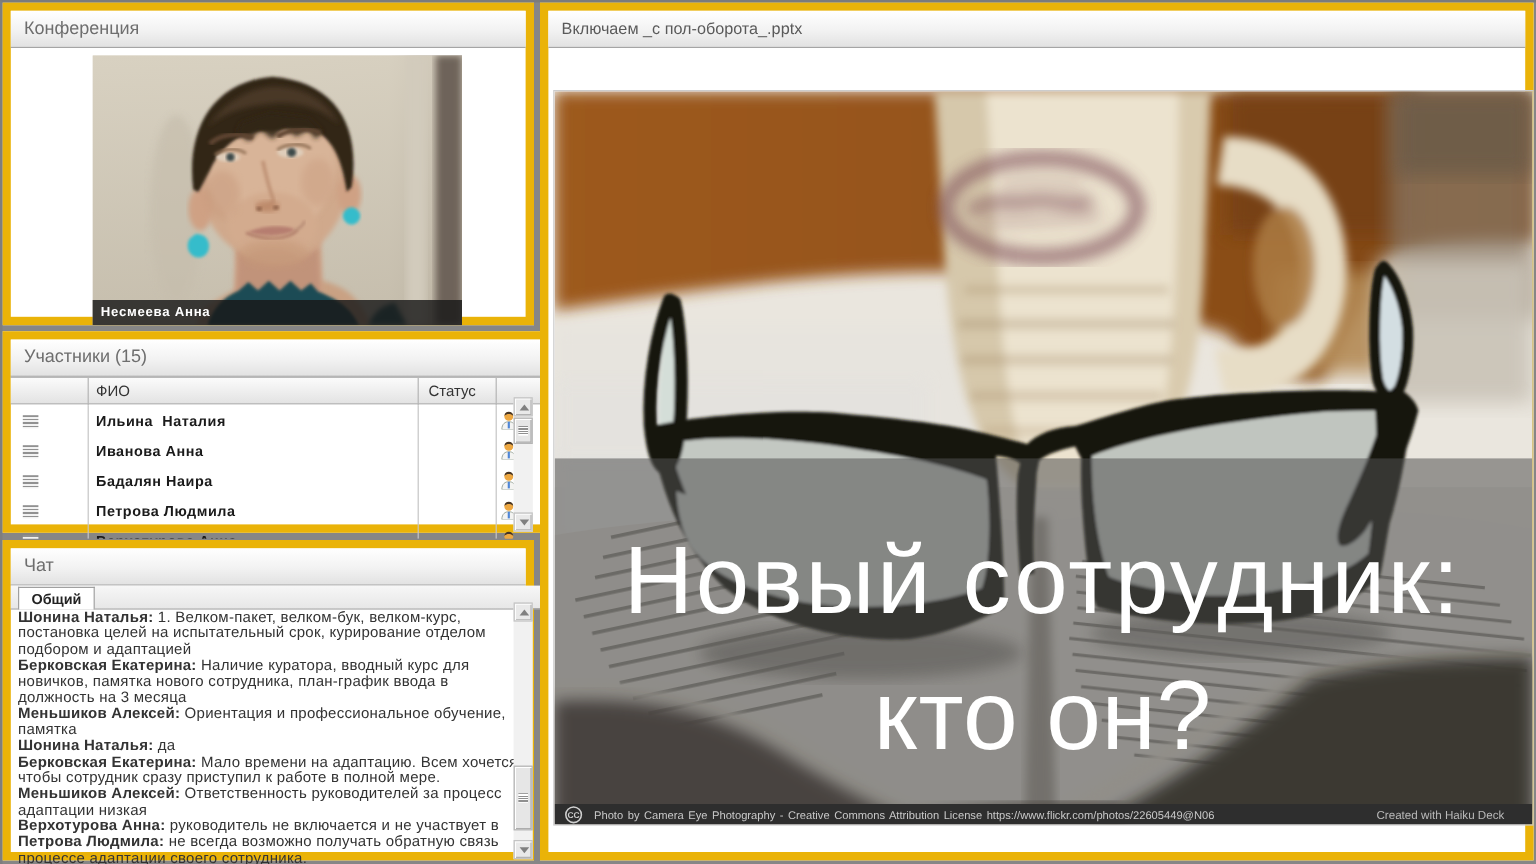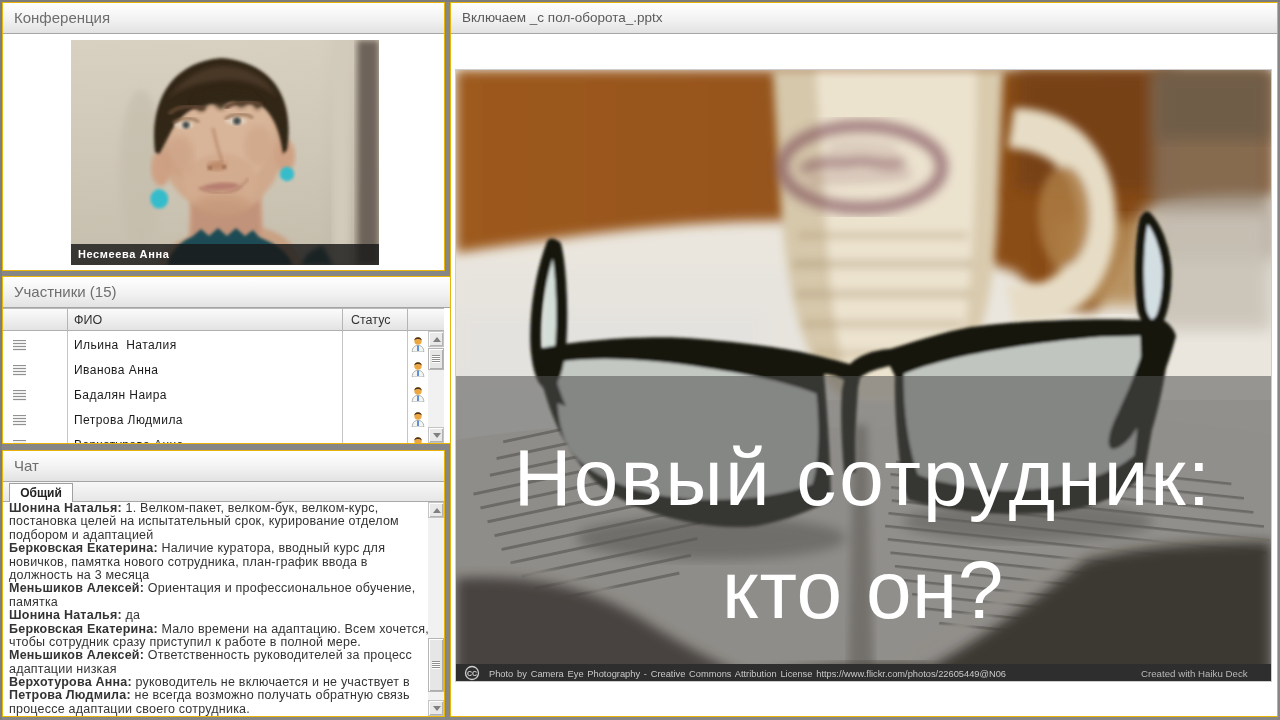--- a/index.html
+++ b/index.html
@@ -1,18 +1,18 @@
 <!DOCTYPE html>
 <html><head>
 <meta charset="utf-8">
 <style>
   * { margin:0; padding:0; box-sizing:border-box; }
   html,body { width:1280px; height:720px; overflow:hidden; }
   body { background:#868686; font-family:"Liberation Sans", sans-serif; position:relative; }
-  .panel { position:absolute; background:#fff; border:1px solid #eab308; }
+  .panel { position:absolute; background:#fff; border:7px solid #eab308; }
   .tbar { position:absolute; left:0; top:0; right:0; height:31px;
           background:linear-gradient(#ffffff, #f2f2f2 55%, #e2e2e2);
           border-bottom:1px solid #a5a5a5; color:#6e6e6e; font-size:15px;
           line-height:30px; padding-left:11px; letter-spacing:0px; }
   .abs { position:absolute; }
   body::after { content:""; position:absolute; left:0; top:0; right:0; bottom:0;
     border-top:2px solid #7b7b7b; border-left:2px solid #7e7e7e; pointer-events:none; }
 </style>
 </head>
 <body>
@@ -382,21 +382,21 @@
 
       <text x="407" y="435" font-size="80" fill="#fff" text-anchor="middle" font-family="Liberation Sans" letter-spacing="2.2">Новый сотрудник:</text>
       <text x="407" y="548" font-size="82" fill="#fff" text-anchor="middle" font-family="Liberation Sans" letter-spacing="0.5">кто он?</text>
     </svg>
   </div>
 </div>
 
 <style>
   .prow { position:absolute; left:0; width:441px; height:25px; }
   .prow .nm { position:absolute; left:71px; top:50%; transform:translateY(-50%);
-              font-size:12px; color:#1a1a1a; letter-spacing:0.45px; }
+              font-size:12px; color:#1a1a1a; letter-spacing:0.45px;font-weight:bold; }
   .prow::before { 
     content:""; position:absolute; left:10px; top:8px; width:13px; height:11px;
     background:repeating-linear-gradient(#919191 0 1.4px, #f2f2f2 1.4px 2.9px);
   }
   .pic { position:absolute; left:408px; top:4px; }
   .cl { height:13.4px; line-height:13.4px; white-space:nowrap; overflow:hidden; letter-spacing:0.22px; }
   
   .sb { position:absolute; width:16px; background:#f1f1f1; }
   .sbtn { position:absolute; left:0; width:16px; height:16px; background:#e9e9e9;
           border:1px solid #c4c4c4; box-shadow:inset 1px 1px 0 #fdfdfd, inset -1px -1px 0 #b3b3b3; }

